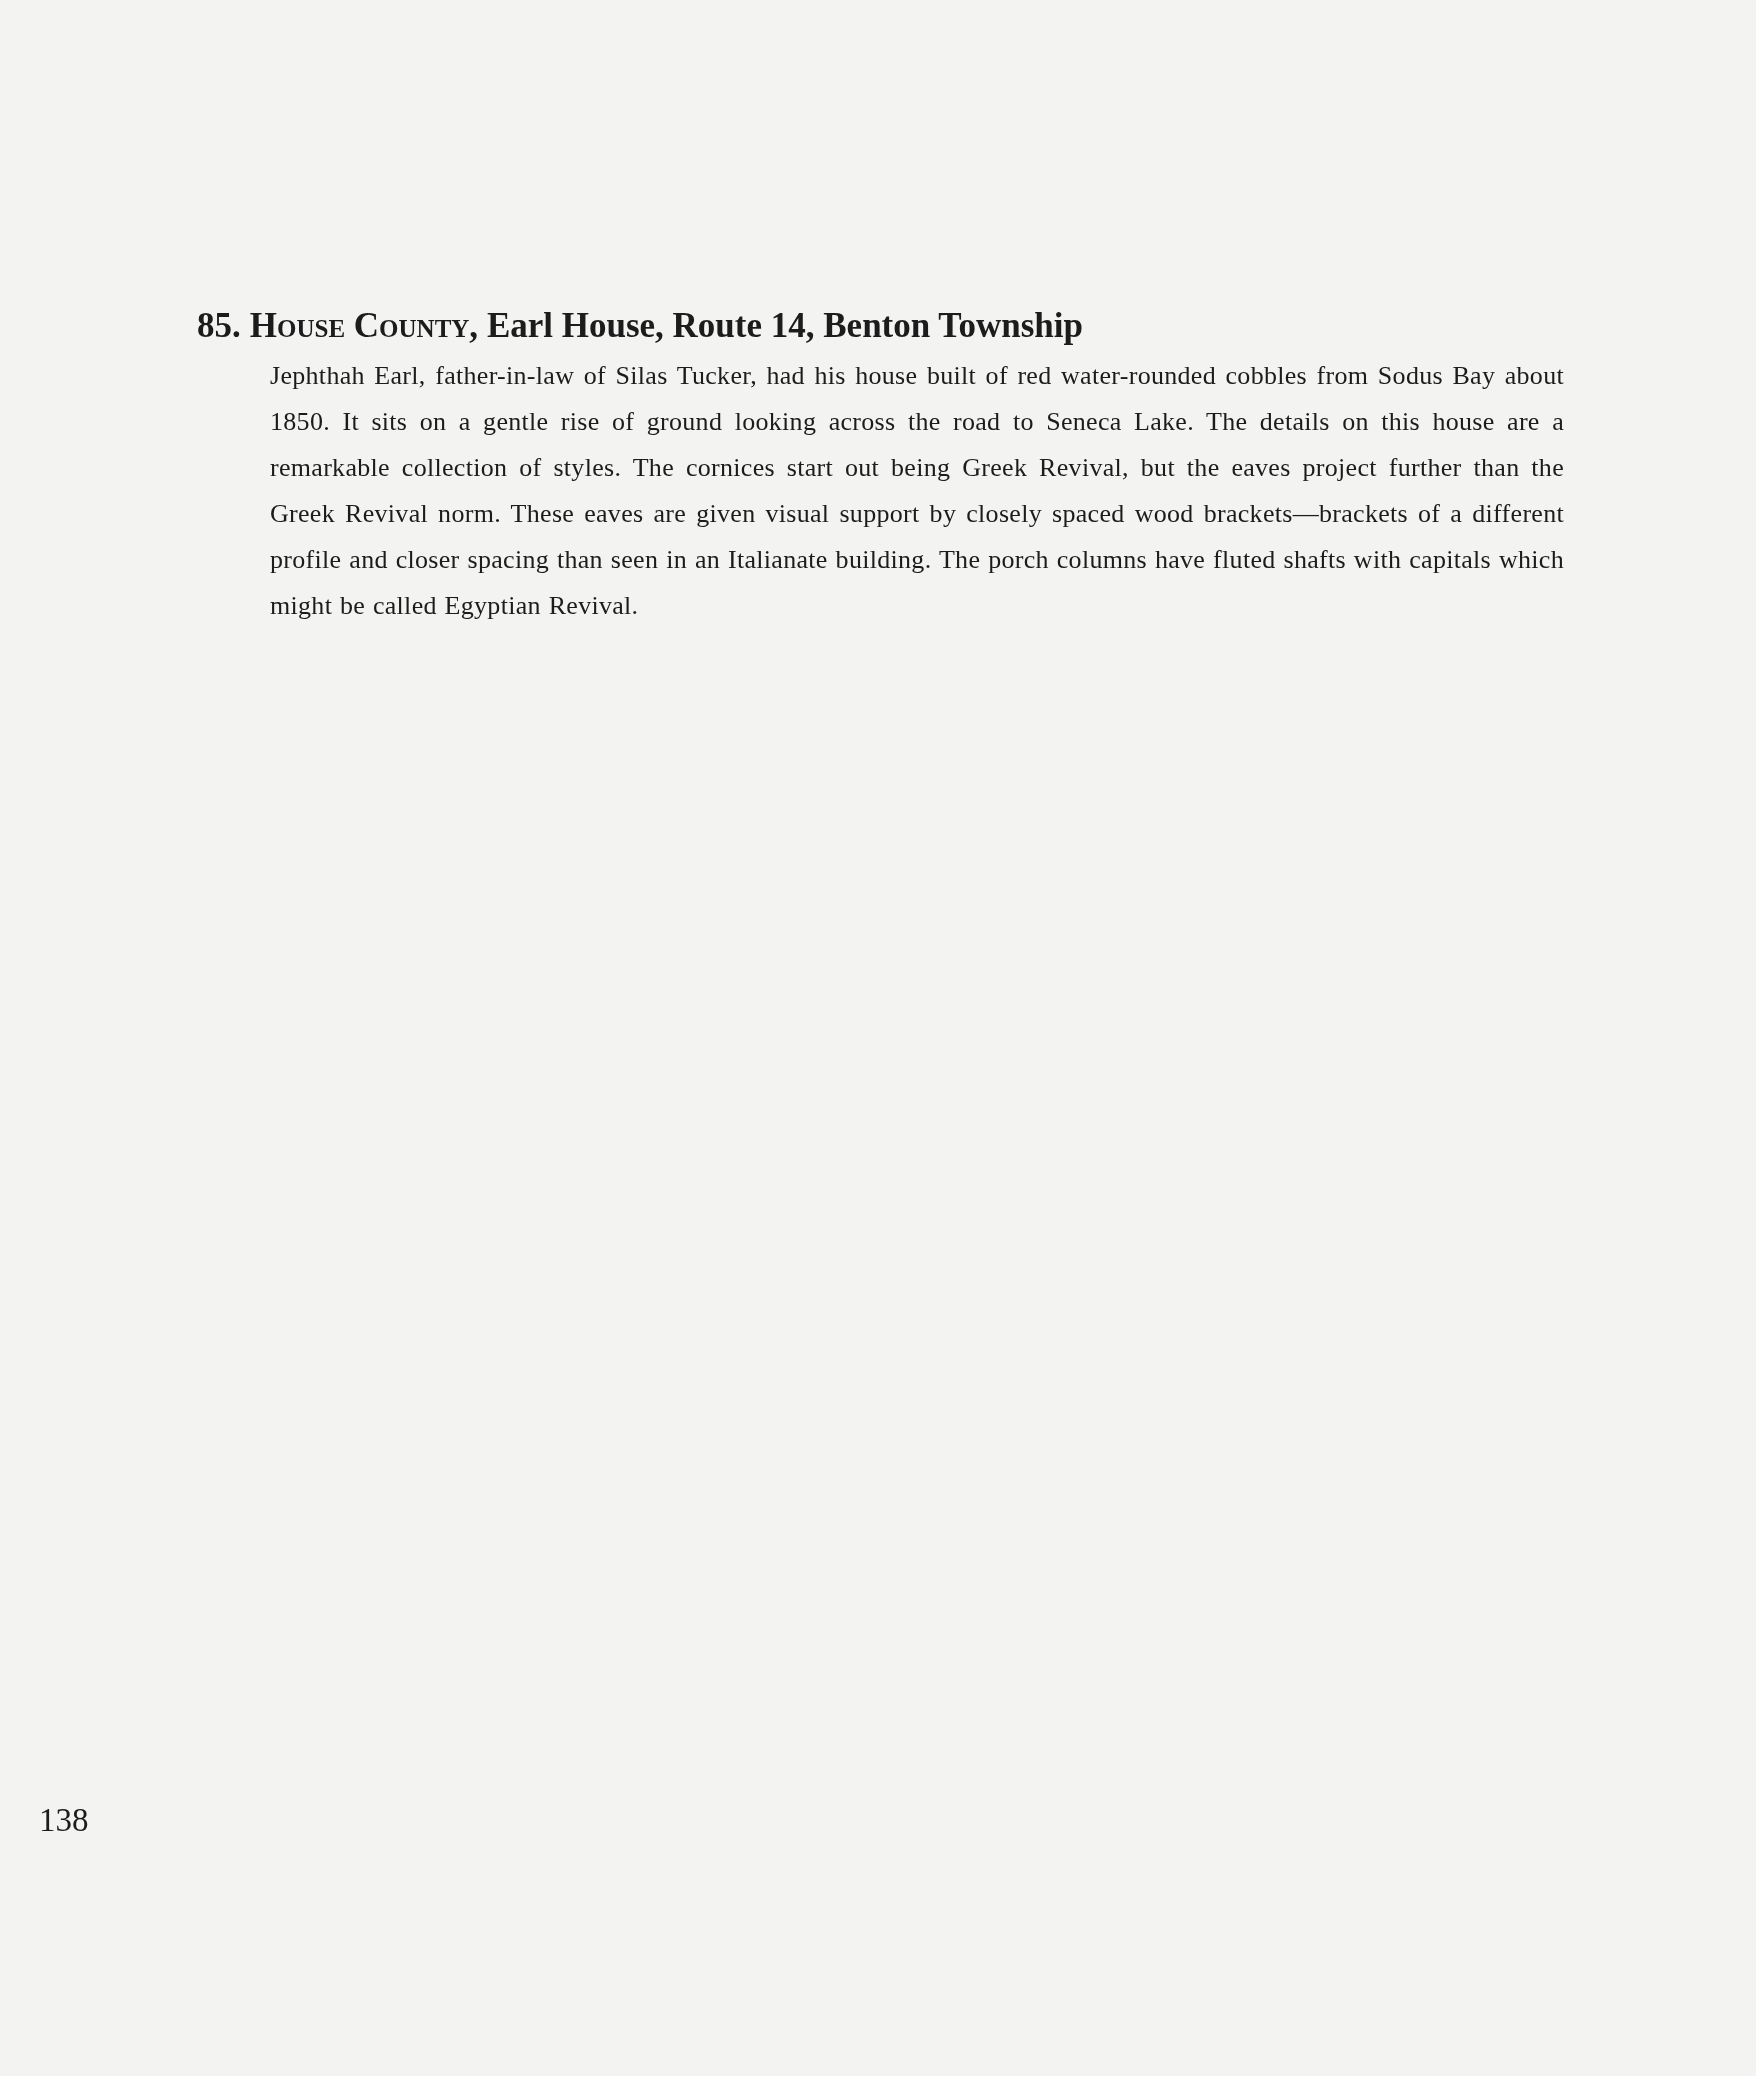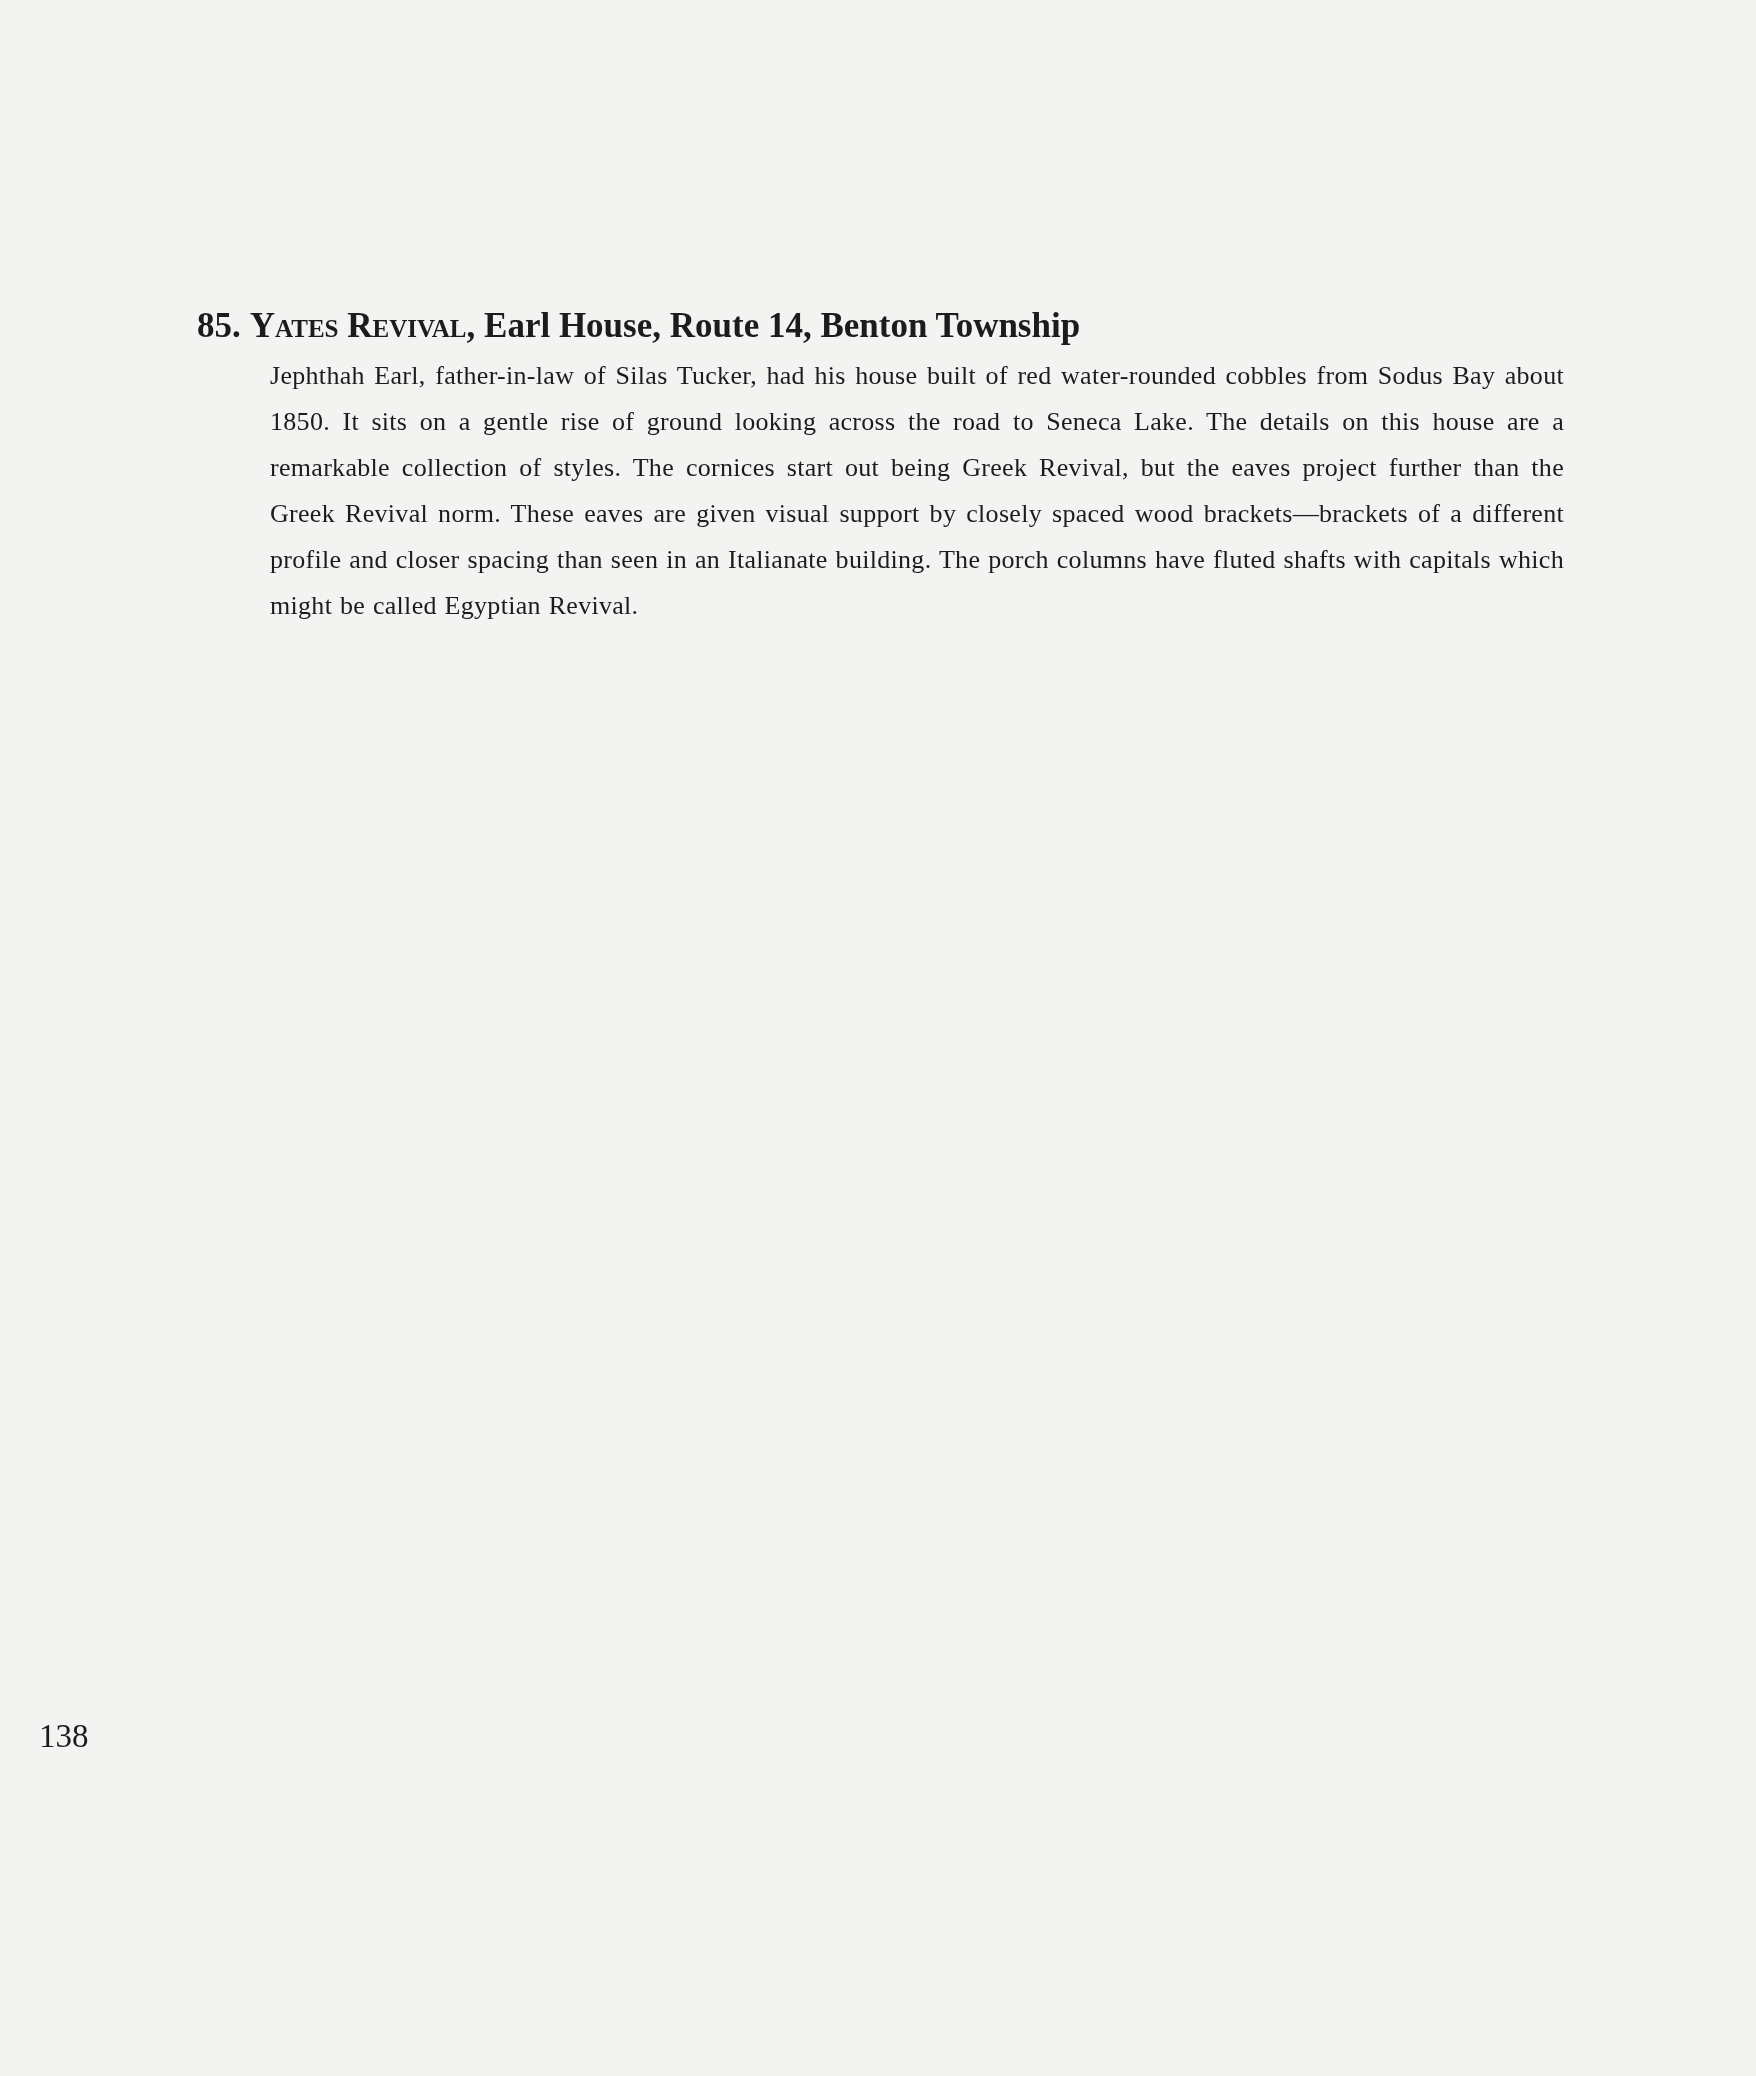--- a/index.html
+++ b/index.html
@@ -39,30 +39,30 @@
       width: 1294px;
       font-size: 26px;
       line-height: 46px;
       text-align: justify;
       letter-spacing: 0.3px;
       word-spacing: 1px;
     }
     .page-number {
       position: absolute;
       left: 39px;
-      top: 1712px;
+      top: 1796px;
       font-size: 33px;
       line-height: 49px;
     }
   </style>
 </head>
 <body>
 
 <div class="entry">
   <h2 class="entry-heading">
-    <span class="entry-number">85.</span><span class="county">Yates Revival,</span>
+    <span class="entry-number">85.</span><span class="county">House County,</span>
     <span>Earl House, Route 14, Benton Township</span>
   </h2>
   <p class="entry-body">Jephthah Earl, father-in-law of Silas Tucker, had his house built of red water-rounded cobbles from Sodus Bay about 1850. It sits on a gentle rise of ground looking across the road to Seneca Lake. The details on this house are a remarkable collection of styles. The cornices start out being Greek Revival, but the eaves project further than the Greek Revival norm. These eaves are given visual support by closely spaced wood brackets—brackets of a different profile and closer spacing than seen in an Italianate building. The porch columns have fluted shafts with capitals which might be called Egyptian Revival.</p>
 </div>
 
 <div class="page-number">138</div>
 
 
 </body></html>

